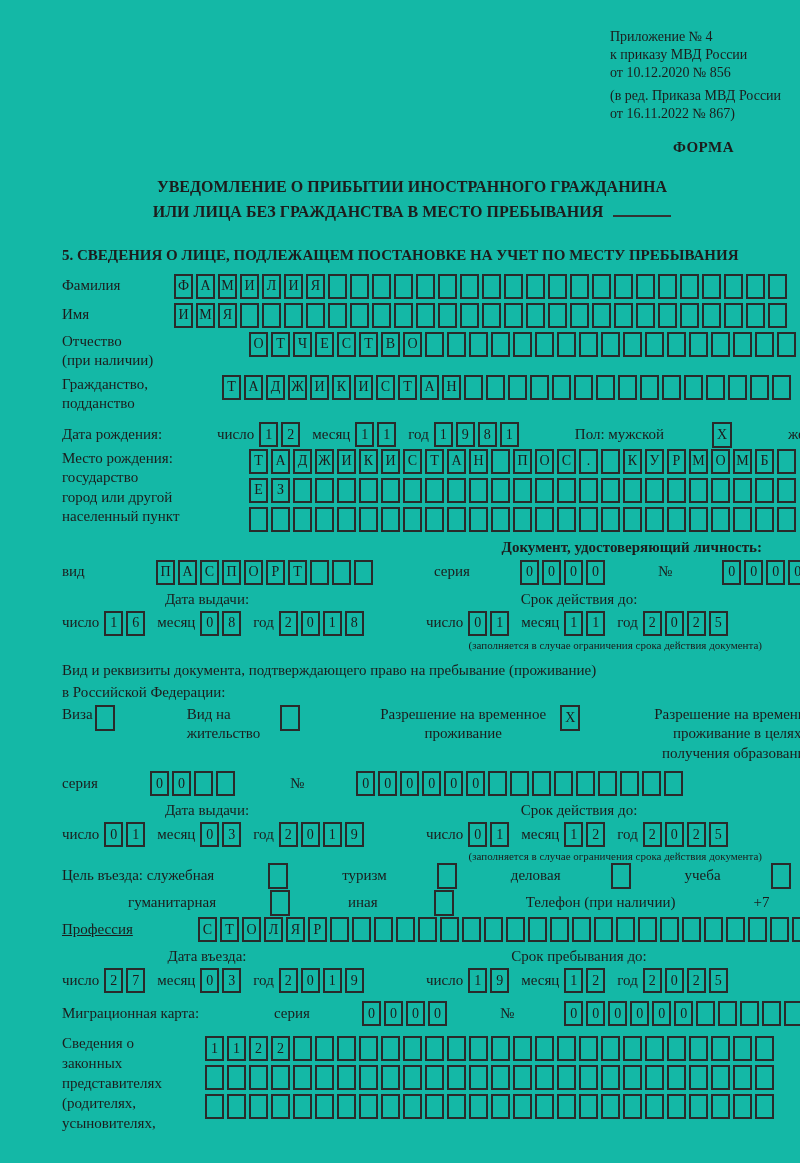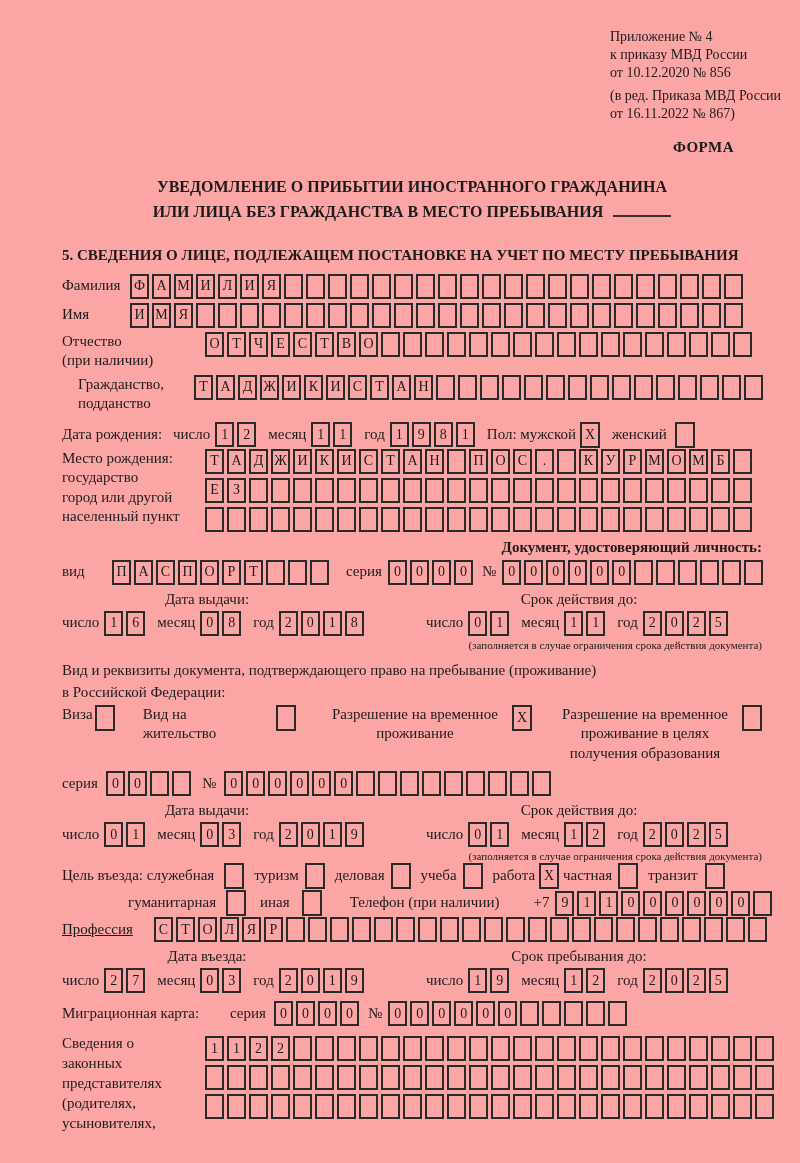--- a/index.html
+++ b/index.html
@@ -1,28 +1,28 @@
 <!DOCTYPE html>
 <html><head>
 <meta charset="utf-8">
 <style>
   html,body{margin:0;padding:0;background:#fff;}
-  .page{width:800px;height:1163px;box-sizing:border-box;background:#fca5a5;color:#1c1c1c;
+  .page{width:800px;height:1163px;box-sizing:border-box;background:#14b8a6;color:#1c1c1c;
         font-family:"Liberation Serif","DejaVu Serif",serif;font-size:15px;
         padding:28px 38px 0 62px;position:relative;overflow:hidden;}
   .note{width:182px;margin-left:548px;font-size:14px;line-height:1.28;}
   .note .gap{height:5px;}
   .forma{text-align:right;font-weight:bold;font-size:15px;margin:16px 28px 0 0;letter-spacing:.5px;}
   .title{text-align:center;font-weight:bold;font-size:16px;margin-top:18px;line-height:1.6;}
   .uline{display:inline-block;width:58px;border-bottom:2px solid #333;height:14px;margin-left:10px;}
   .sec{font-weight:bold;font-size:15px;margin-top:22px;}
-  .row{display:flex;align-items:flex-start;margin-top:4px;}
+  .row{display:flex;align-items:flex-start;margin-top:4px;gap:44px;}
   .row.c{align-items:center;}
   .lab{line-height:1.3;flex:none;}
-  .w1{width:68px;} .w2{width:143px;} .w3{width:116px;margin-left:16px;} .w4{width:50px;} .w5{width:92px;text-decoration:underline;}
+  .w1{width:68px;} .w2{width:143px;} .w3{width:116px;} .w4{width:50px;} .w5{width:92px;text-decoration:underline;}
   .boxes{display:flex;flex-wrap:nowrap;flex:none;}
   .bx{display:inline-flex;align-items:center;justify-content:center;box-sizing:border-box;
       width:19px;height:25px;border:2px solid #2a2a2a;margin-right:3px;flex:none;
       font-size:14px;line-height:1;}
   .cb{display:inline-flex;align-items:center;justify-content:center;box-sizing:border-box;
       width:20px;height:26px;border:2px solid #2a2a2a;flex:none;font-size:14px;}
   .dgrp{display:flex;align-items:center;}
   .dgrp .lab{margin-right:5px;}
   .dgrp .boxes{margin-right:9px;}
   .stack{display:flex;flex-direction:column;}

